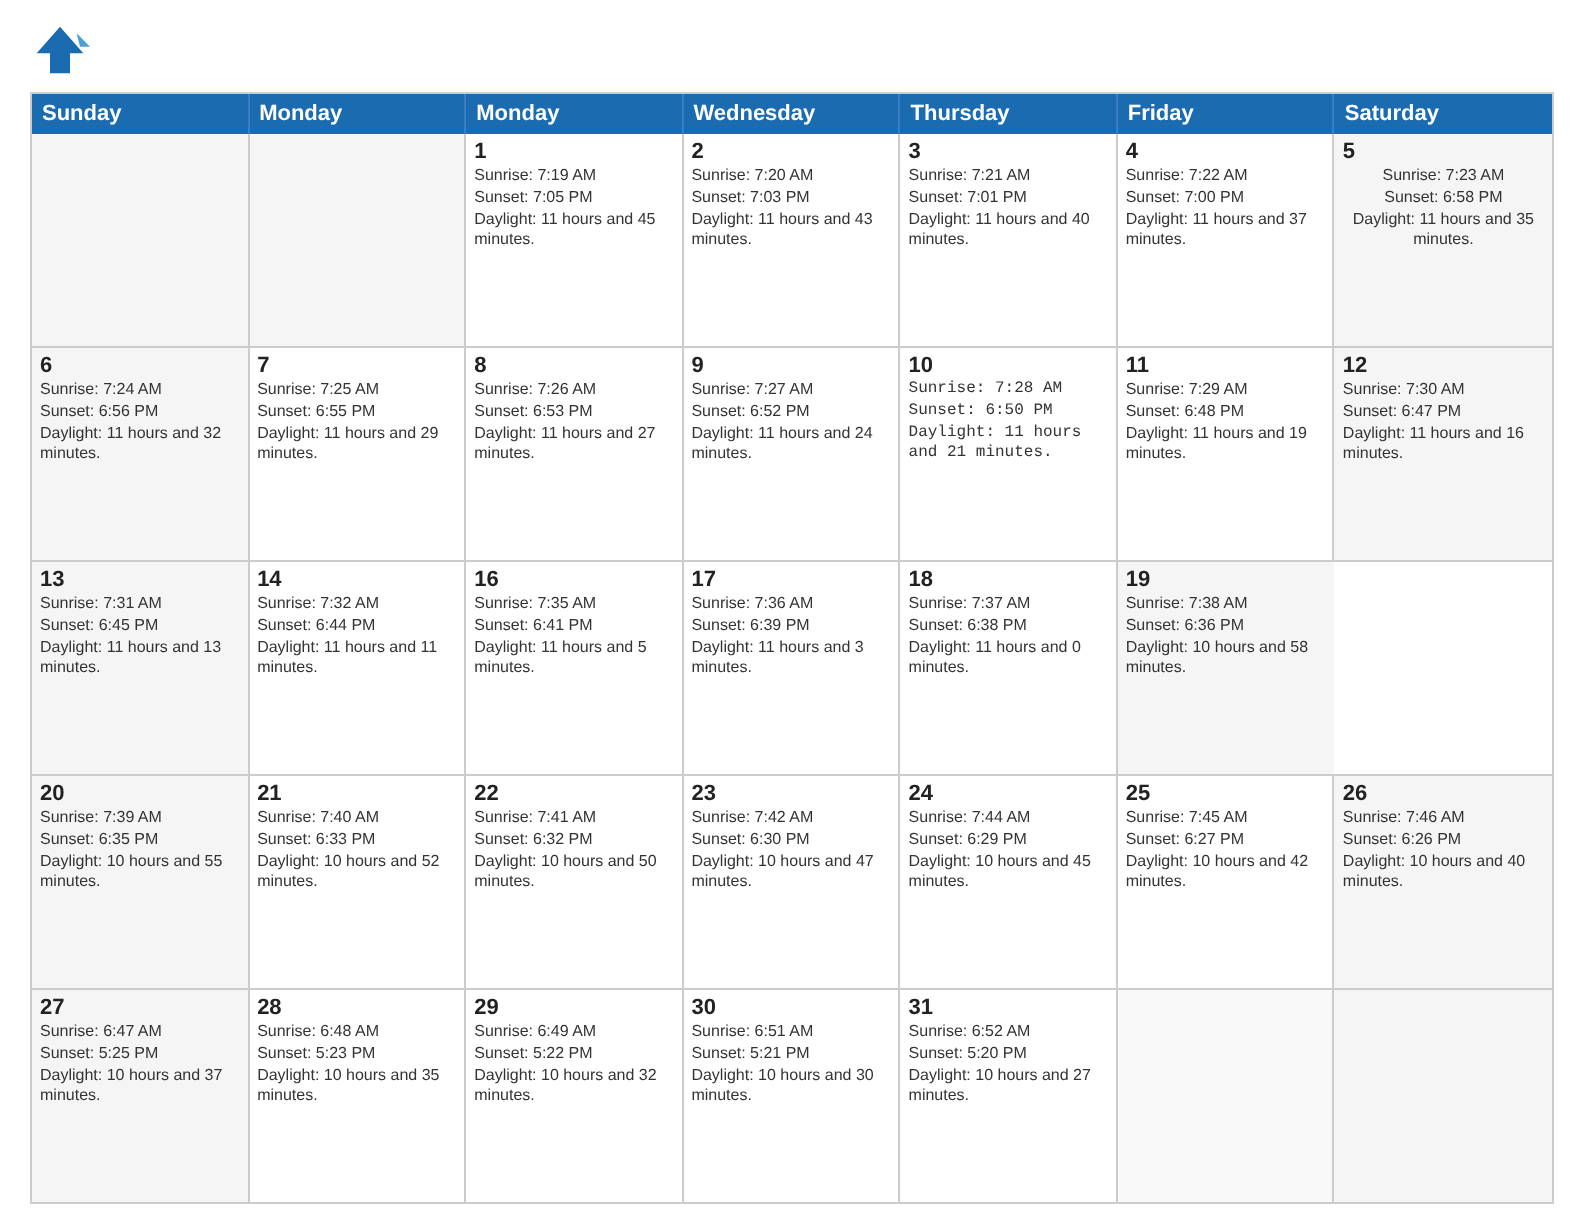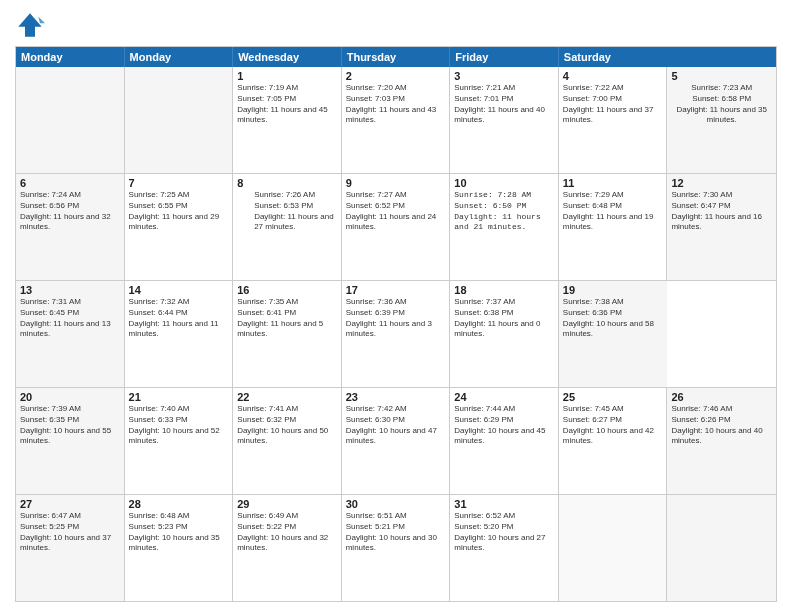--- a/index.html
+++ b/index.html
@@ -133,20 +133,21 @@
       </div>
     </div>
     <div class="title-block">
       <div class="month-title"></div>
       <div class="location"></div>
     </div>
   </div>
 
   <div class="calendar">
     <div class="cal-header">
+    <div class="cal-header-cell">Sunday</div>
         <div class="cal-header-cell">Monday</div>
         <div class="cal-header-cell">Monday</div>
         <div class="cal-header-cell">Wednesday</div>
         <div class="cal-header-cell">Thursday</div>
         <div class="cal-header-cell">Friday</div>
         <div class="cal-header-cell">Saturday</div>
       </div>
     <div class="cal-body">
     <div class="cal-row">
           <div class="cal-cell shade empty"></div>
@@ -190,21 +191,21 @@
 Daylight: 11 hours and 32 minutes.</div>
           </div>
           <div class="cal-cell">
             <span class="day-num">7</span>
             <div class="cell-text" style="white-space: pre-line;">Sunrise: 7:25 AM
 Sunset: 6:55 PM
 Daylight: 11 hours and 29 minutes.</div>
           </div>
           <div class="cal-cell">
             <span class="day-num">8</span>
-            <div class="cell-text" style="white-space: pre-line; margin-left: 17px;">Sunrise: 7:26 AM
+            <div class="cell-text" style="white-space: pre-line;">Sunrise: 7:26 AM
 Sunset: 6:53 PM
 Daylight: 11 hours and 27 minutes.</div>
           </div>
           <div class="cal-cell">
             <span class="day-num">9</span>
             <div class="cell-text" style="white-space: pre-line;">Sunrise: 7:27 AM
 Sunset: 6:52 PM
 Daylight: 11 hours and 24 minutes.</div>
           </div>
           <div class="cal-cell">

